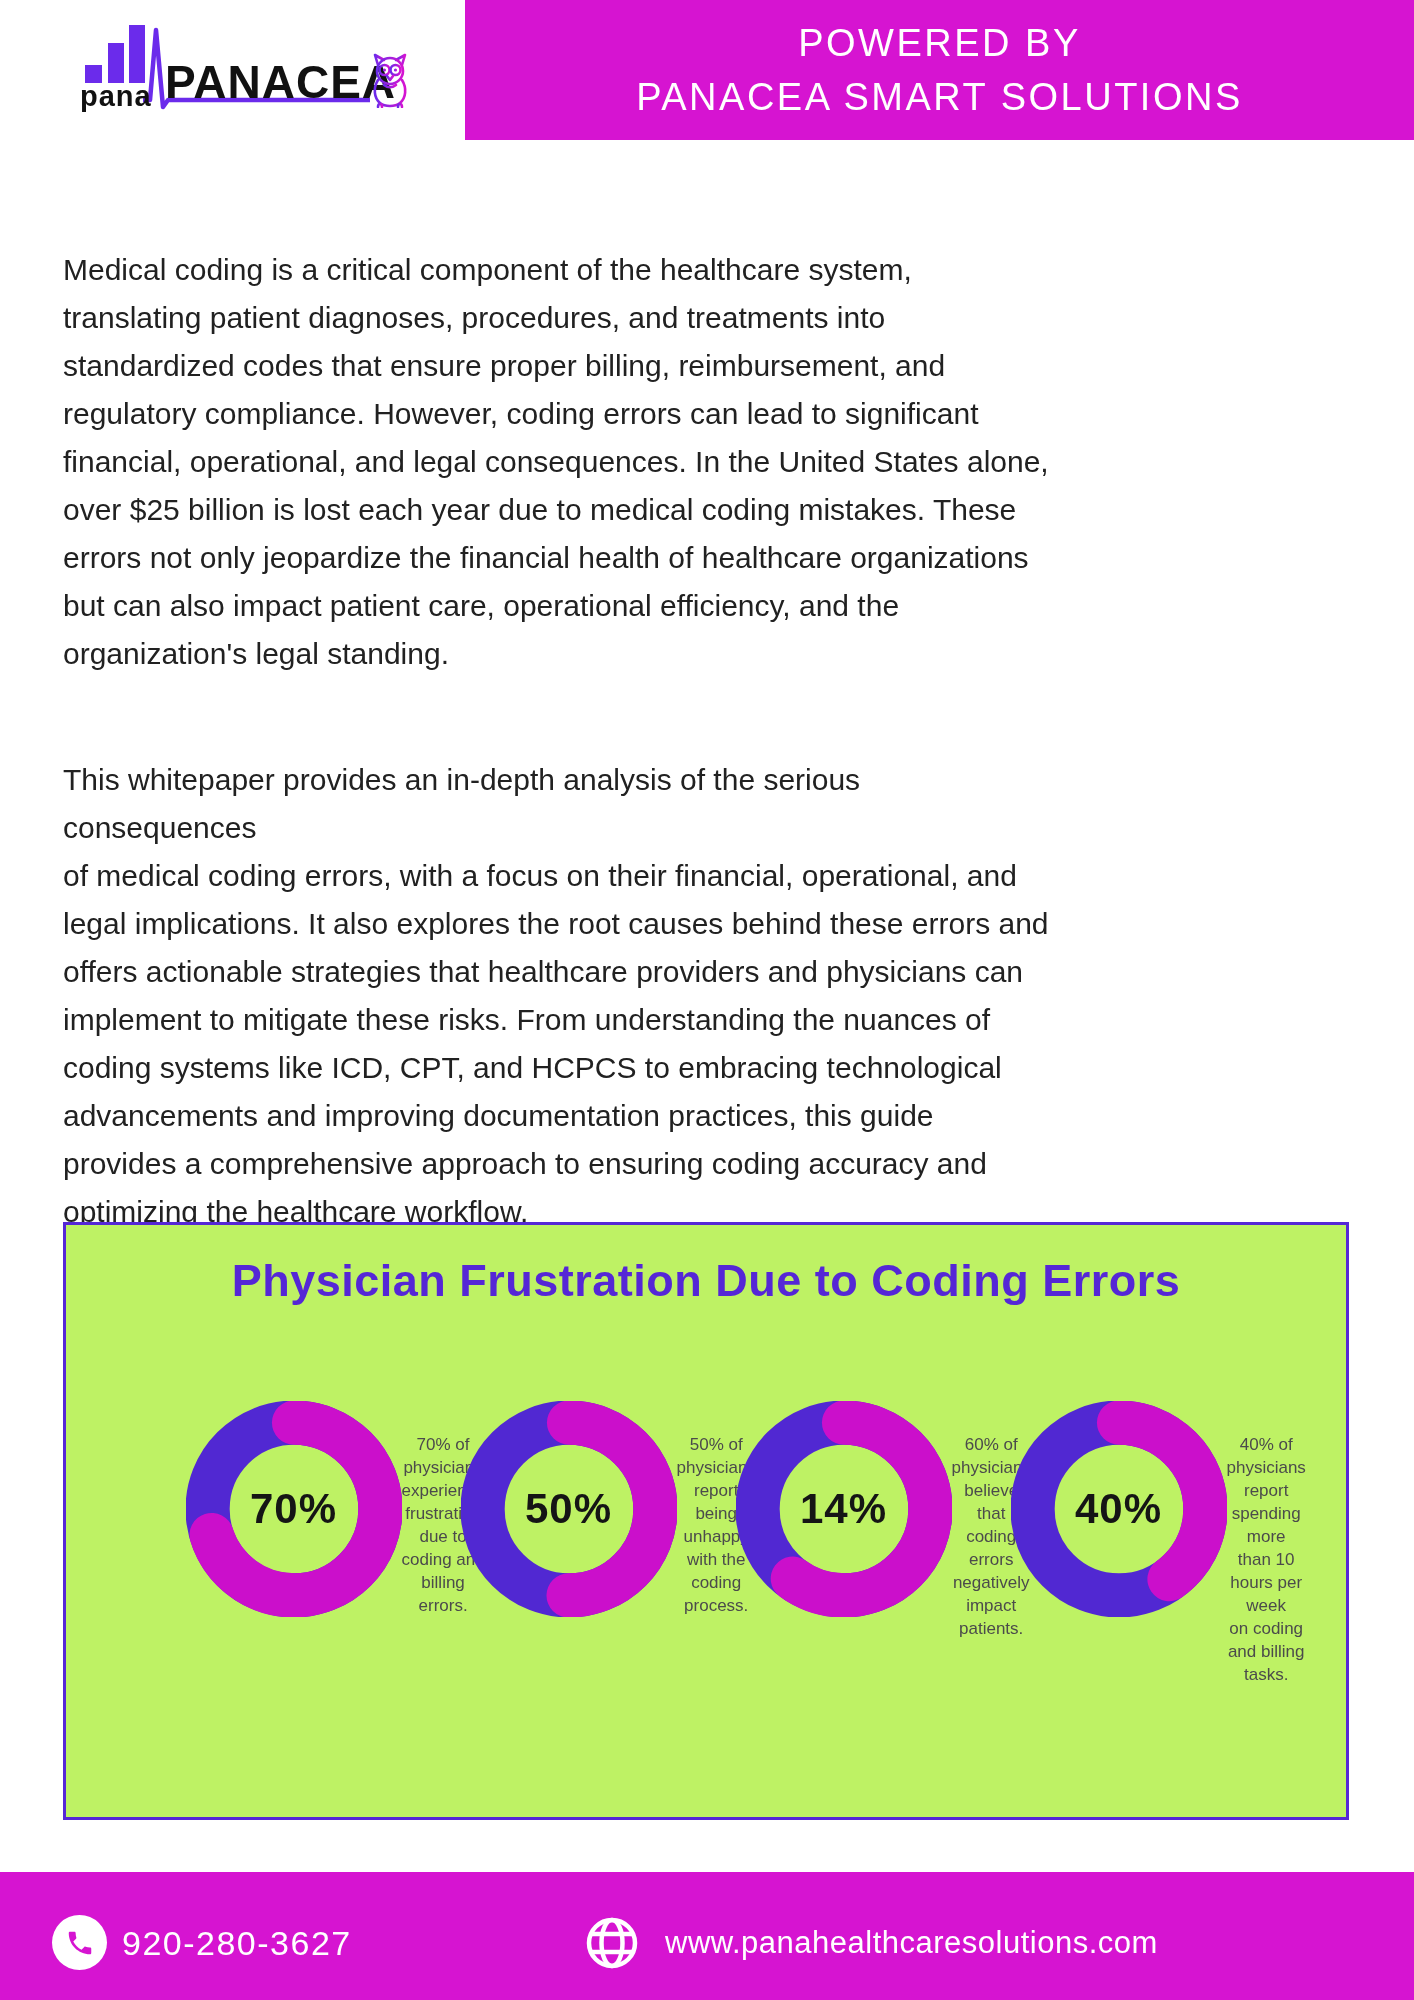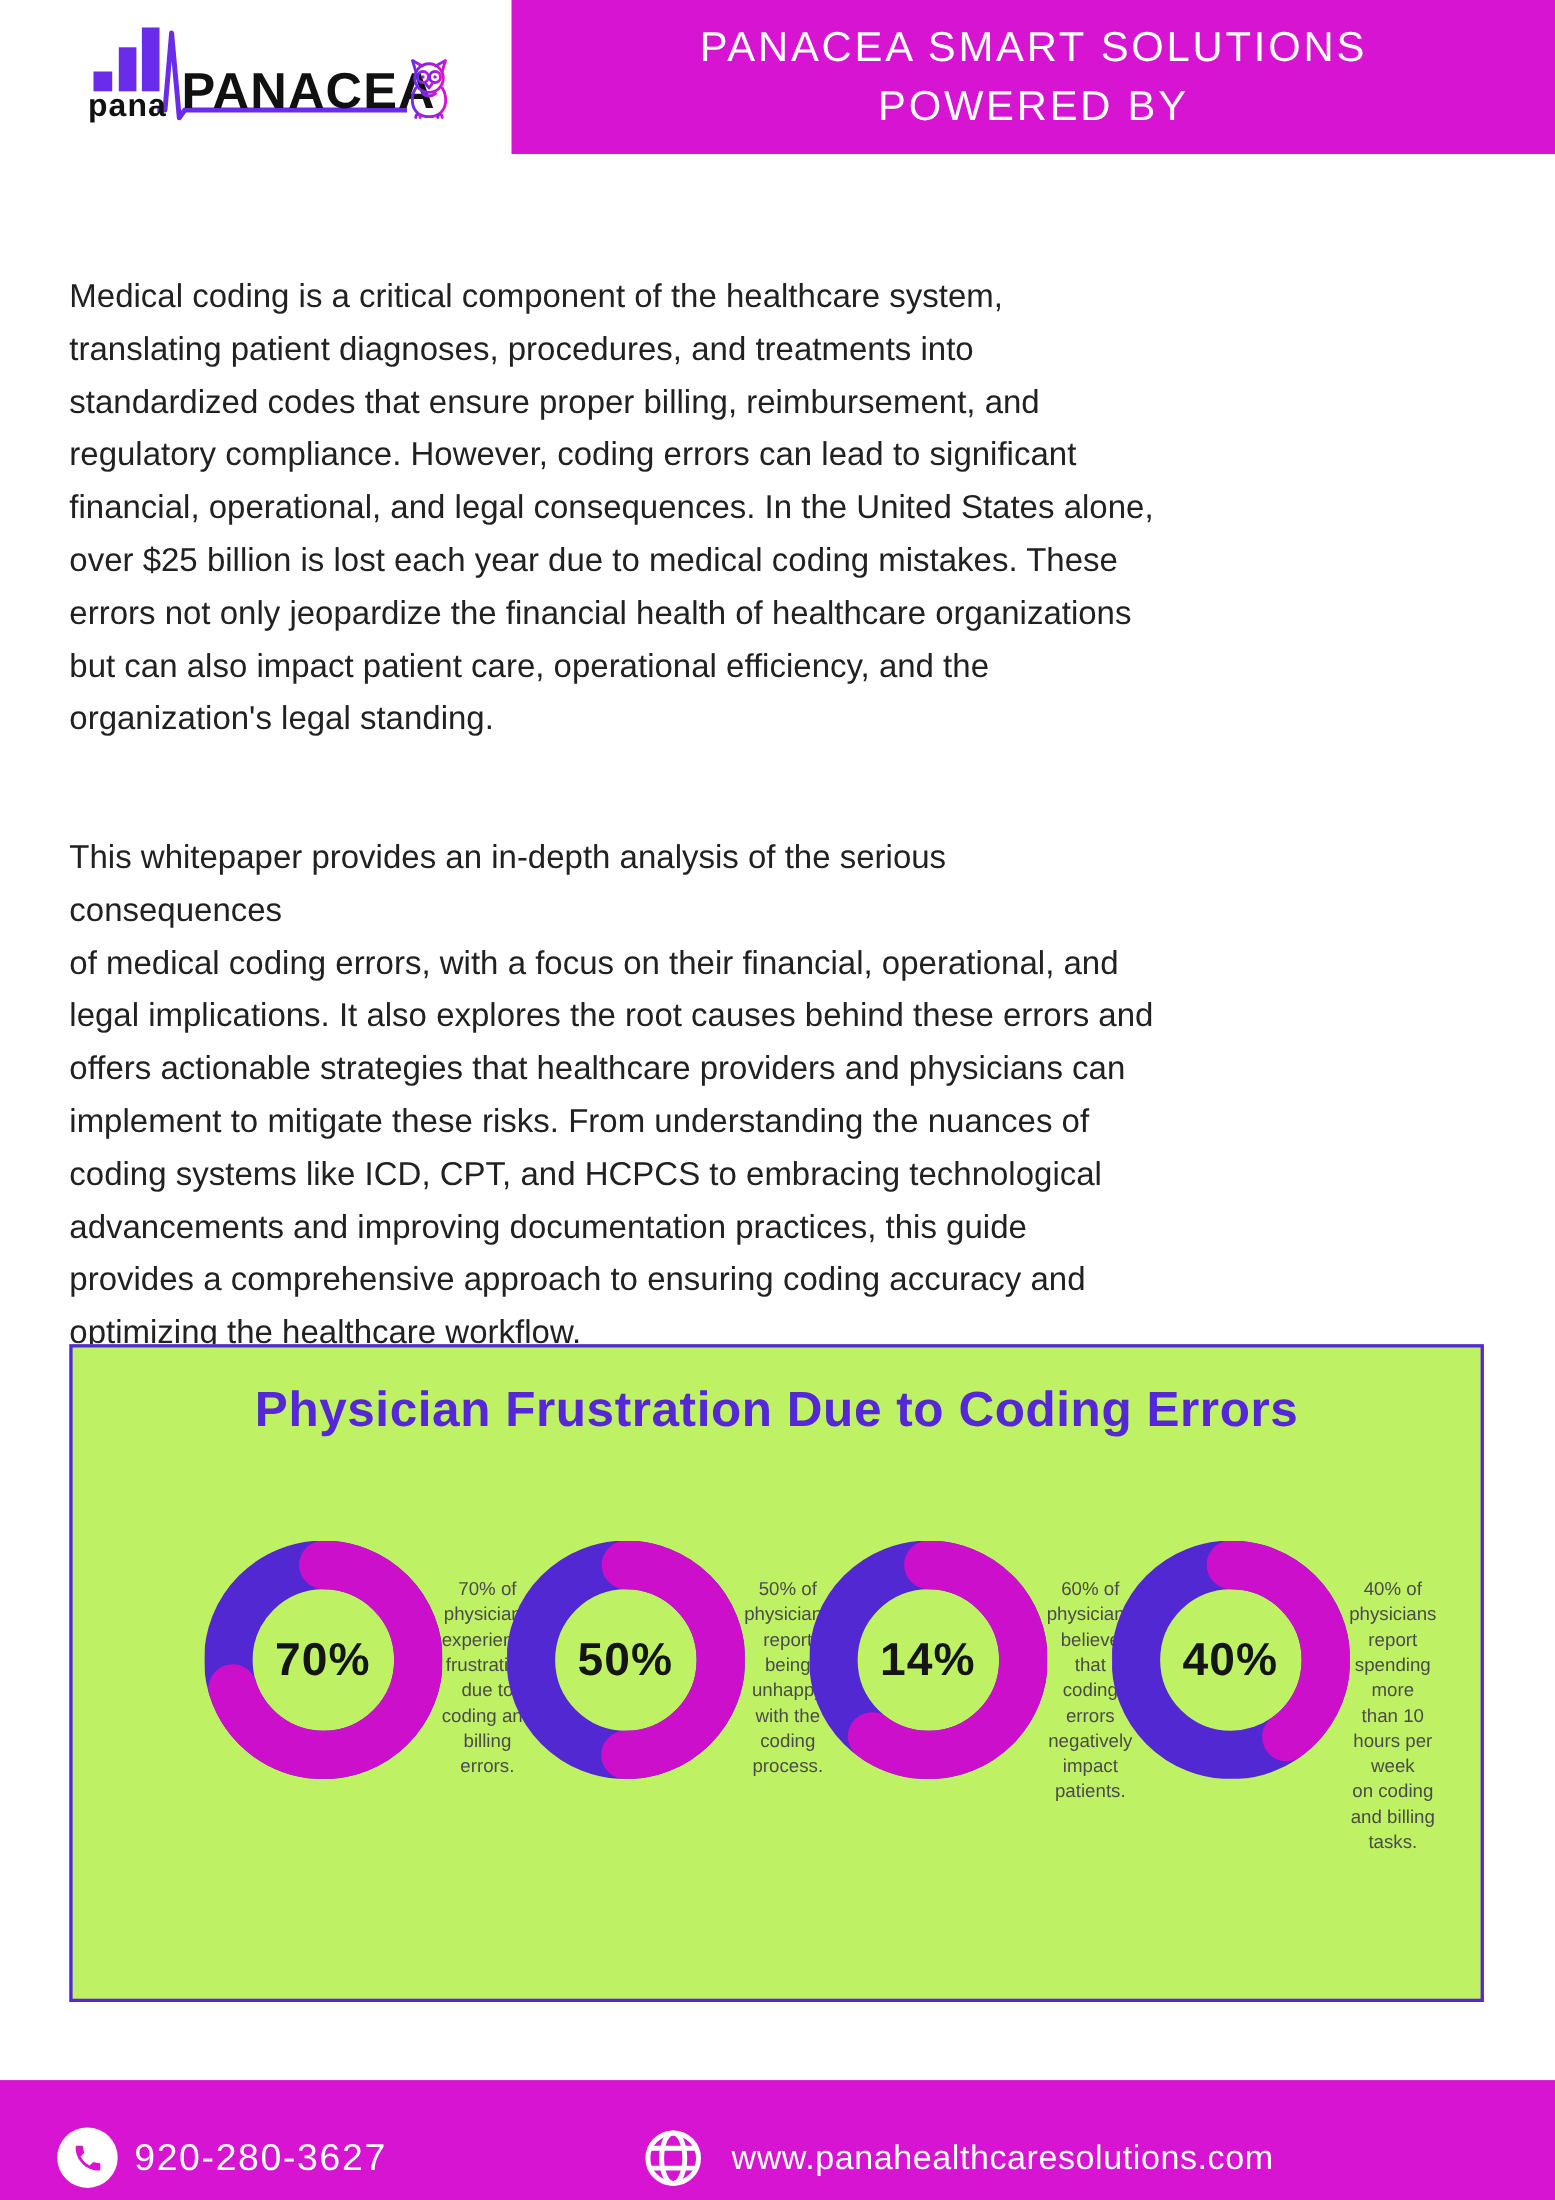--- a/index.html
+++ b/index.html
@@ -36,21 +36,21 @@
   .donut-wrap{position:relative;width:216px;height:216px;}
   .donut-wrap svg{width:216px;height:216px;display:block;}
   .ring-bg{fill:none;stroke:var(--donut-purple);stroke-width:45;}
   .ring-fg{fill:none;stroke:var(--donut-magenta);stroke-width:45;stroke-linecap:round;}
   .donut-label{position:absolute;inset:0;display:flex;align-items:center;justify-content:center;
     font-size:42px;font-weight:700;color:#151515;letter-spacing:1px;}
   .donut-caption{margin-top:32px;font-size:17px;line-height:23px;color:#4b4b4b;
     text-align:center;white-space:pre-line;}
 
   
-  .footer{position:absolute;left:0;bottom:0;width:1414px;height:109px;background:var(--magenta);}
+  .footer{position:absolute;left:0;bottom:0;width:1414px;height:128px;background:var(--magenta);}
   .phone-circle{position:absolute;left:52px;top:43px;width:55px;height:55px;border-radius:50%;
     background:#fff;display:flex;align-items:center;justify-content:center;}
   .phone-text{position:absolute;left:122px;top:0;height:142px;display:flex;align-items:center;
     color:#fff;font-size:34px;font-weight:300;letter-spacing:1.5px;}
   .globe{position:absolute;left:585px;top:44px;}
   .url-text{position:absolute;left:665px;top:0;height:142px;display:flex;align-items:center;
     color:#fff;font-size:31px;font-weight:300;letter-spacing:0.5px;}
 </style>
 </head>
 <body>
@@ -84,22 +84,22 @@
         <path d="M16 33 C20 36 24 36 28 33"></path>
         <path d="M10 55 C10 51 14 51 14 55"></path>
         <path d="M30 55 C30 51 34 51 34 55"></path>
       </g>
       <circle cx="16.5" cy="18" r="1.6" fill="url(#owlg)"></circle>
       <circle cx="27.5" cy="18" r="1.6" fill="url(#owlg)"></circle>
     </svg>
   </div>
 
   <div class="banner">
+    <div class="bline">POWERED BY</div>
     <div class="bline">PANACEA SMART SOLUTIONS</div>
-    <div class="bline">POWERED BY</div>
   </div>
 
   <div class="para p1">Medical coding is a critical component of the healthcare system,
 translating patient diagnoses, procedures, and treatments into
 standardized codes that ensure proper billing, reimbursement, and
 regulatory compliance. However, coding errors can lead to significant
 financial, operational, and legal consequences. In the United States alone,
 over $25 billion is lost each year due to medical coding mistakes. These
 errors not only jeopardize the financial health of healthcare organizations
 but can also impact patient care, operational efficiency, and the

